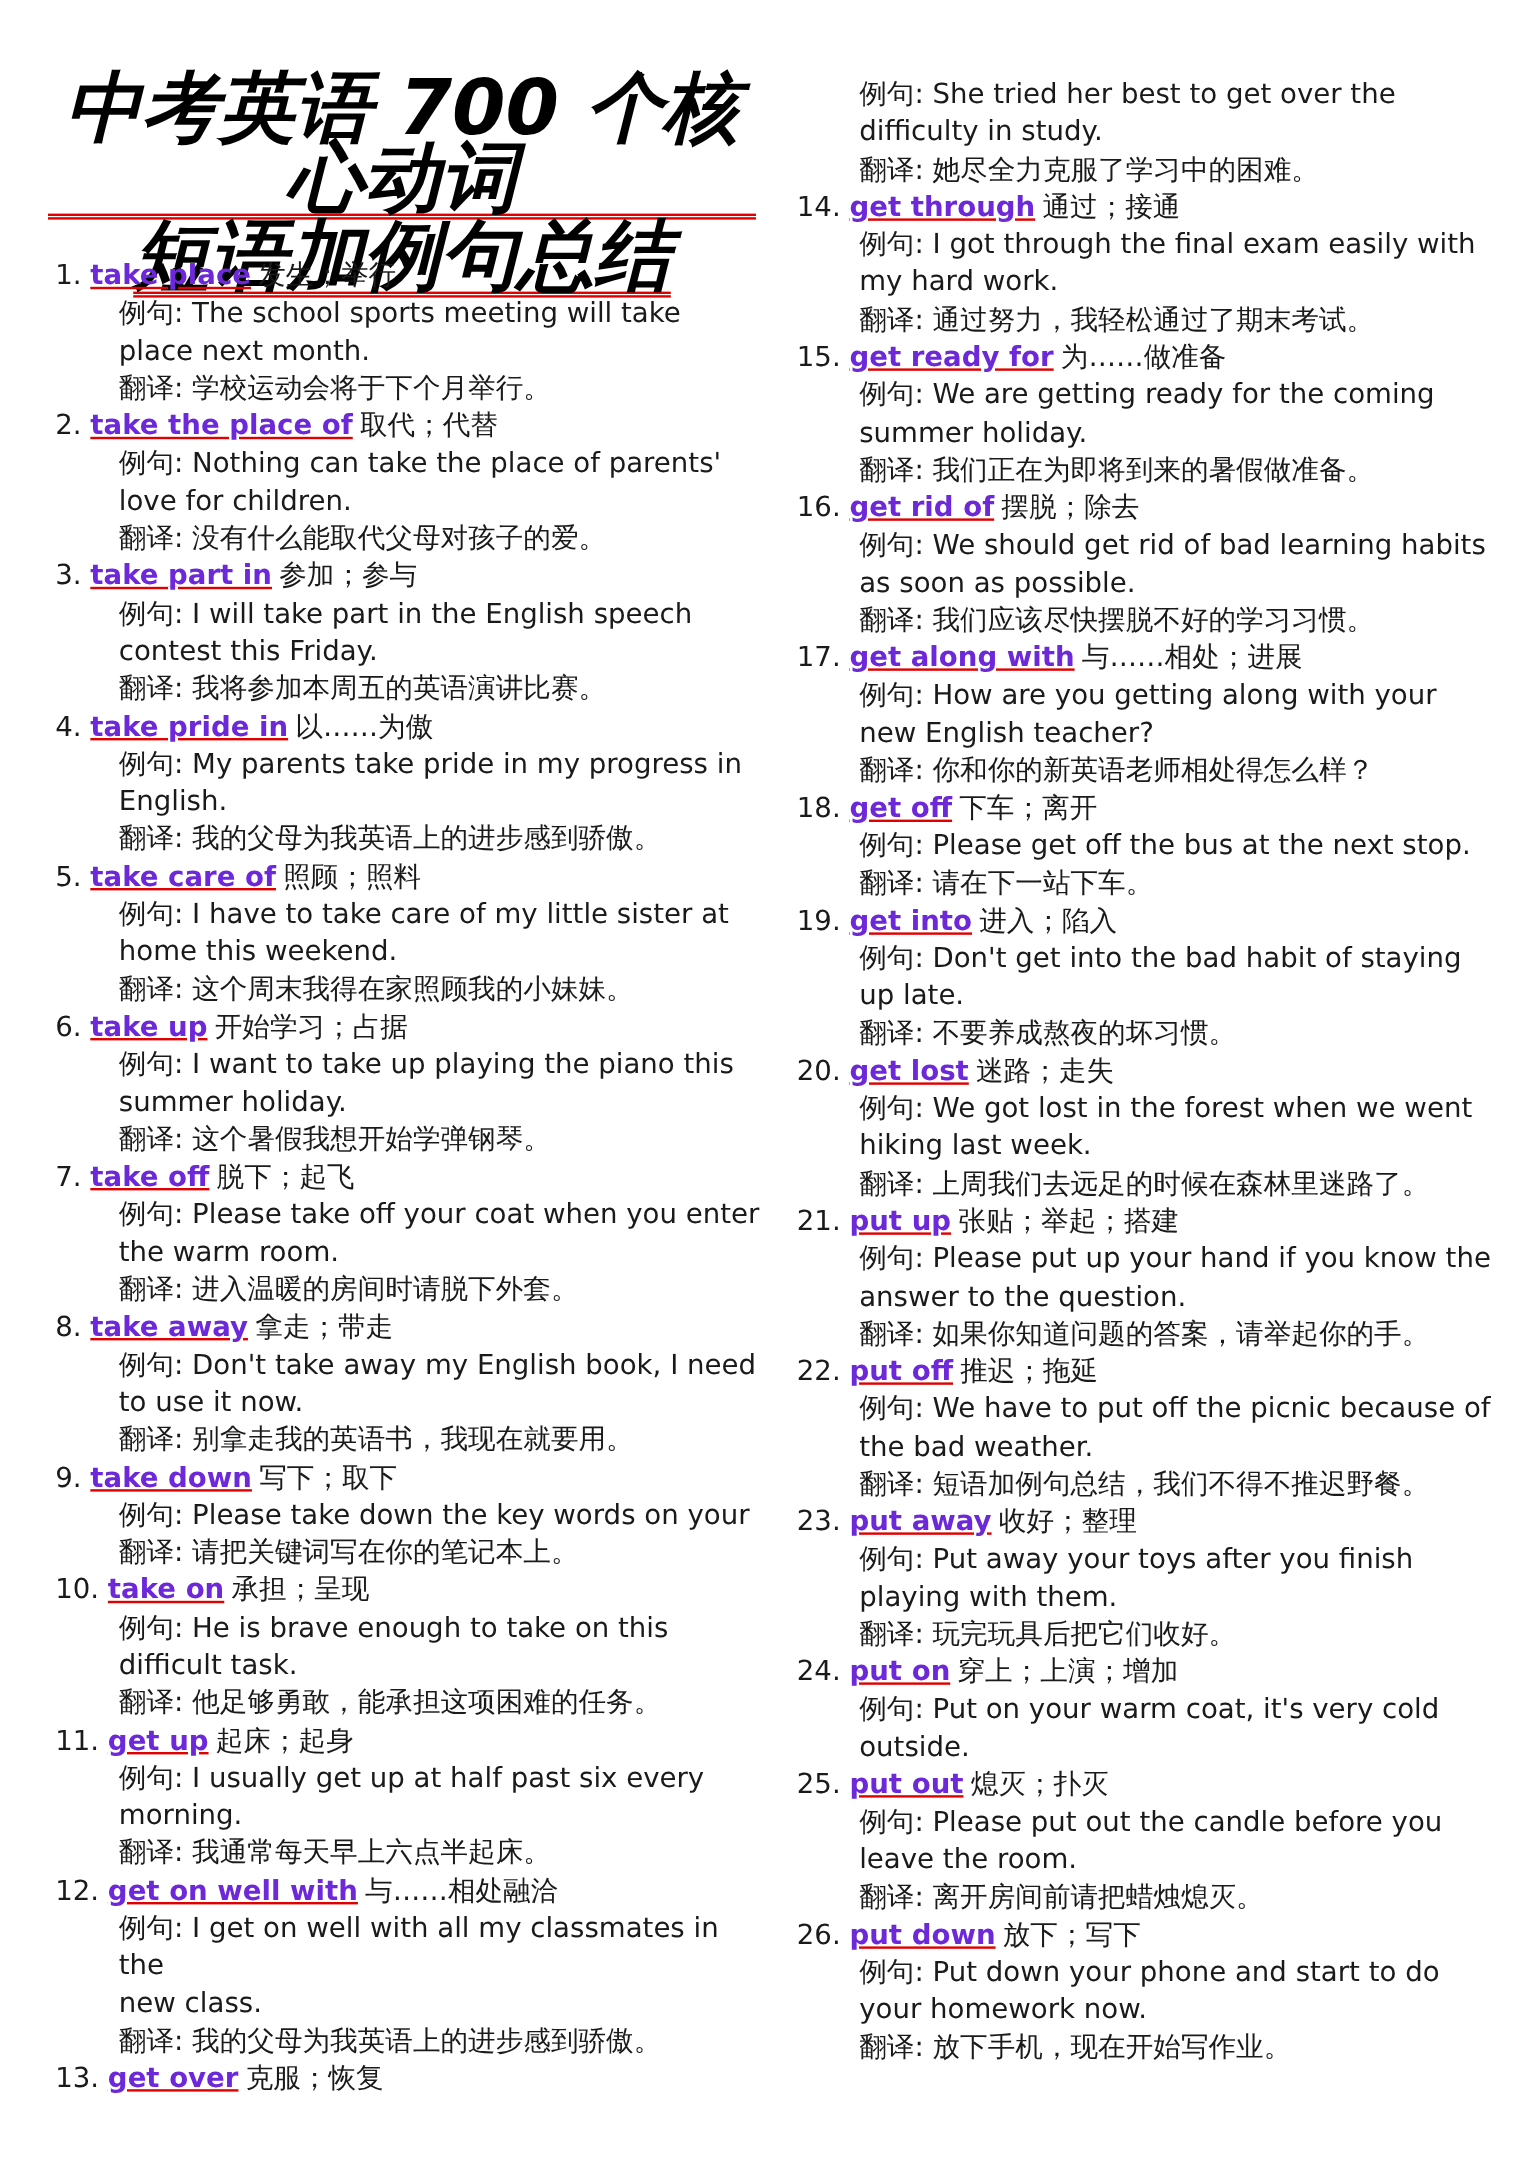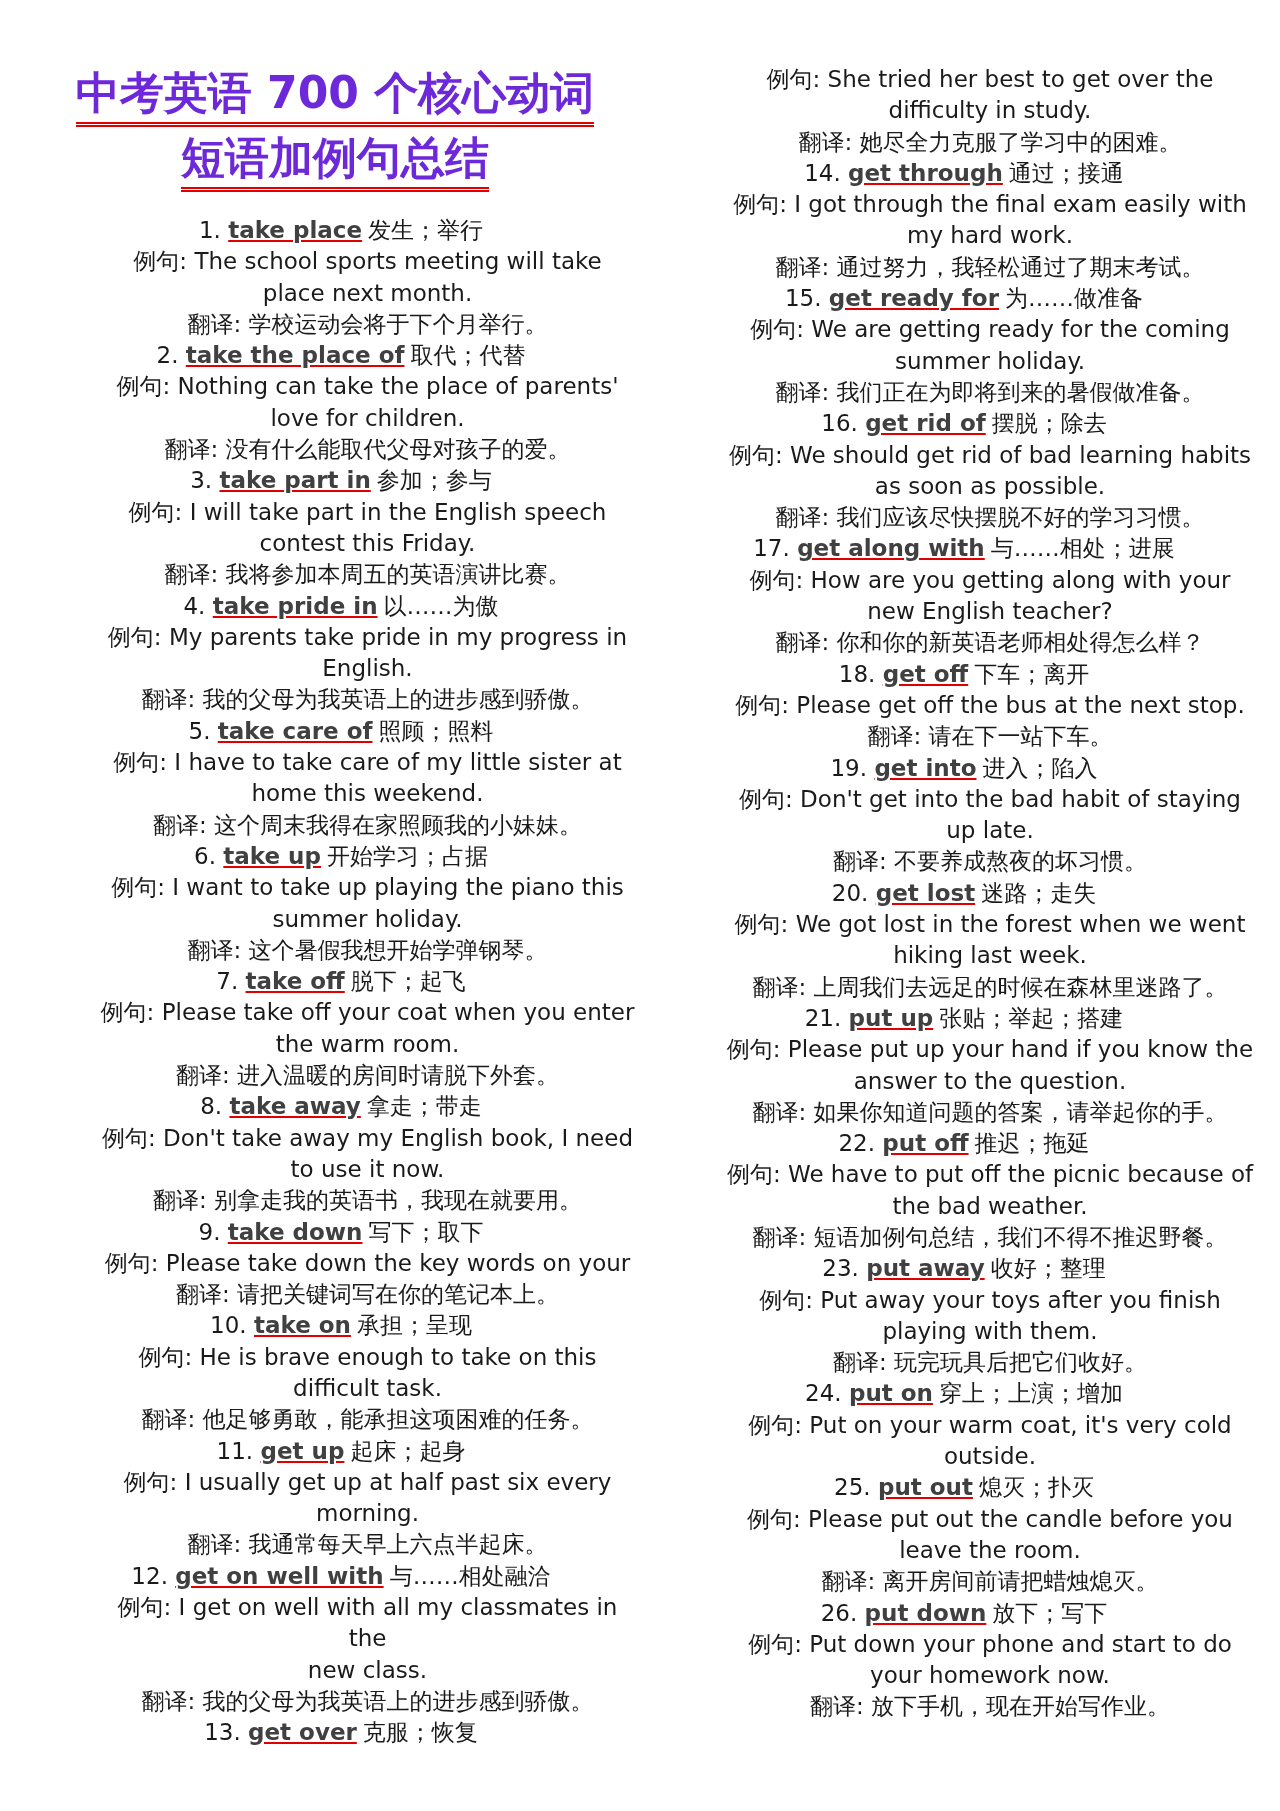--- a/index.html
+++ b/index.html
@@ -1,26 +1,26 @@
 <!DOCTYPE html>
 <html><head>
 <meta charset="utf-8">
 <style>
   html, body { margin: 0; padding: 0; background: #ffffff; }
   body { width: 1280px; height: 1811px; overflow: hidden; position: relative;
          font-family: "DejaVu Sans", "Liberation Sans", sans-serif; color: #1a1a1a; }
   .title { position: absolute; left: 40px; top: 62px; width: 590px; text-align: center;
-           color: #6d28d9; font-weight: bold; font-size: 44px; line-height: 62px; }
+           color: #000000; font-weight: bold; font-size: 64px; line-height: 62px; font-style: italic; }
   .title span { display: inline-block; border-bottom: 5px double #e00000; padding-bottom: 0; line-height: 58px; }
-  .col { position: absolute; font-size: 23px; line-height: 31.3px; text-align: center; }
+  .col { position: absolute; font-size: 23px; line-height: 31.3px; }
   .col.left { left: 46px; top: 215px; width: 590px; }
   .col.right { left: 664px; top: 64px; width: 600px; }
   .entry-head { white-space: nowrap; }
   .num { display: inline-block; }
-  .phrase { color: #404040; font-weight: bold; text-decoration: underline; text-decoration-color: #e00000; padding-right: 6px; }
+  .phrase { color: #6d28d9; font-weight: bold; text-decoration: underline; text-decoration-color: #e00000; padding-right: 6px; }
   .meaning { }
   .body { padding-left: 53px; }
   .right .body { padding-left: 52px; }
   .line { display: block; }
 </style>
 </head>
 <body>
 
 <div class="title">
   <span>中考英语 700 个核心动词</span><br>

